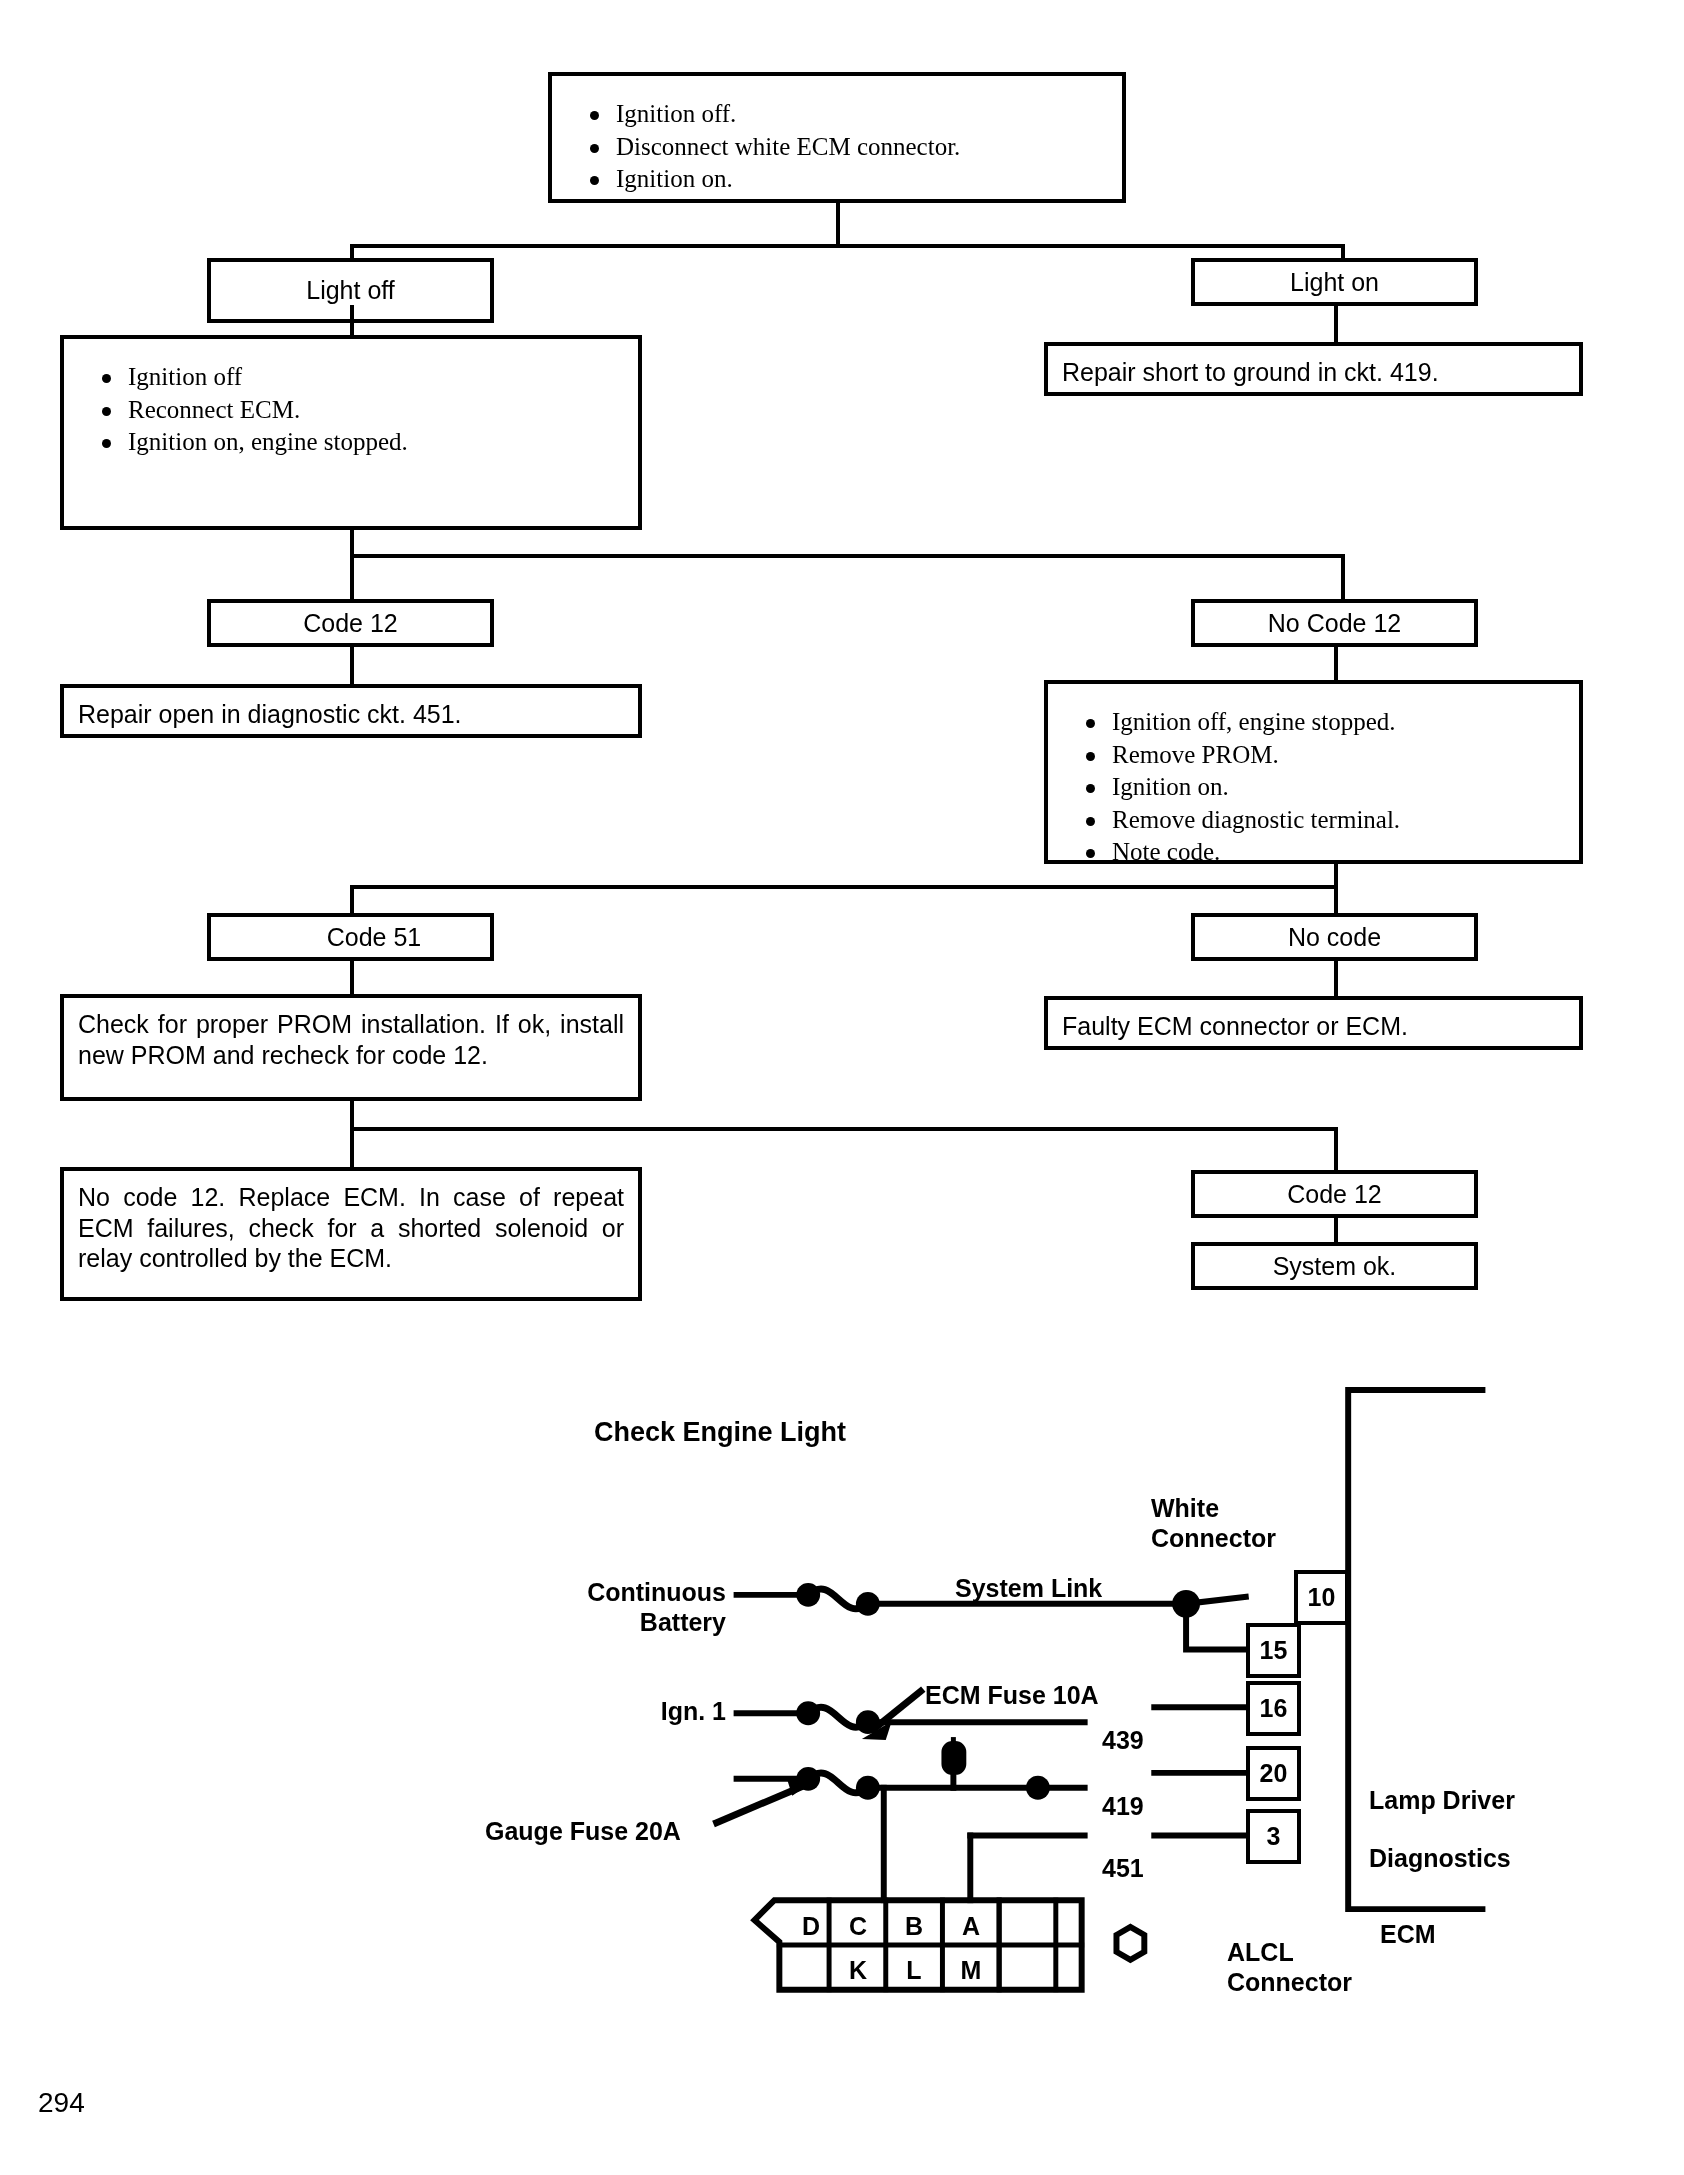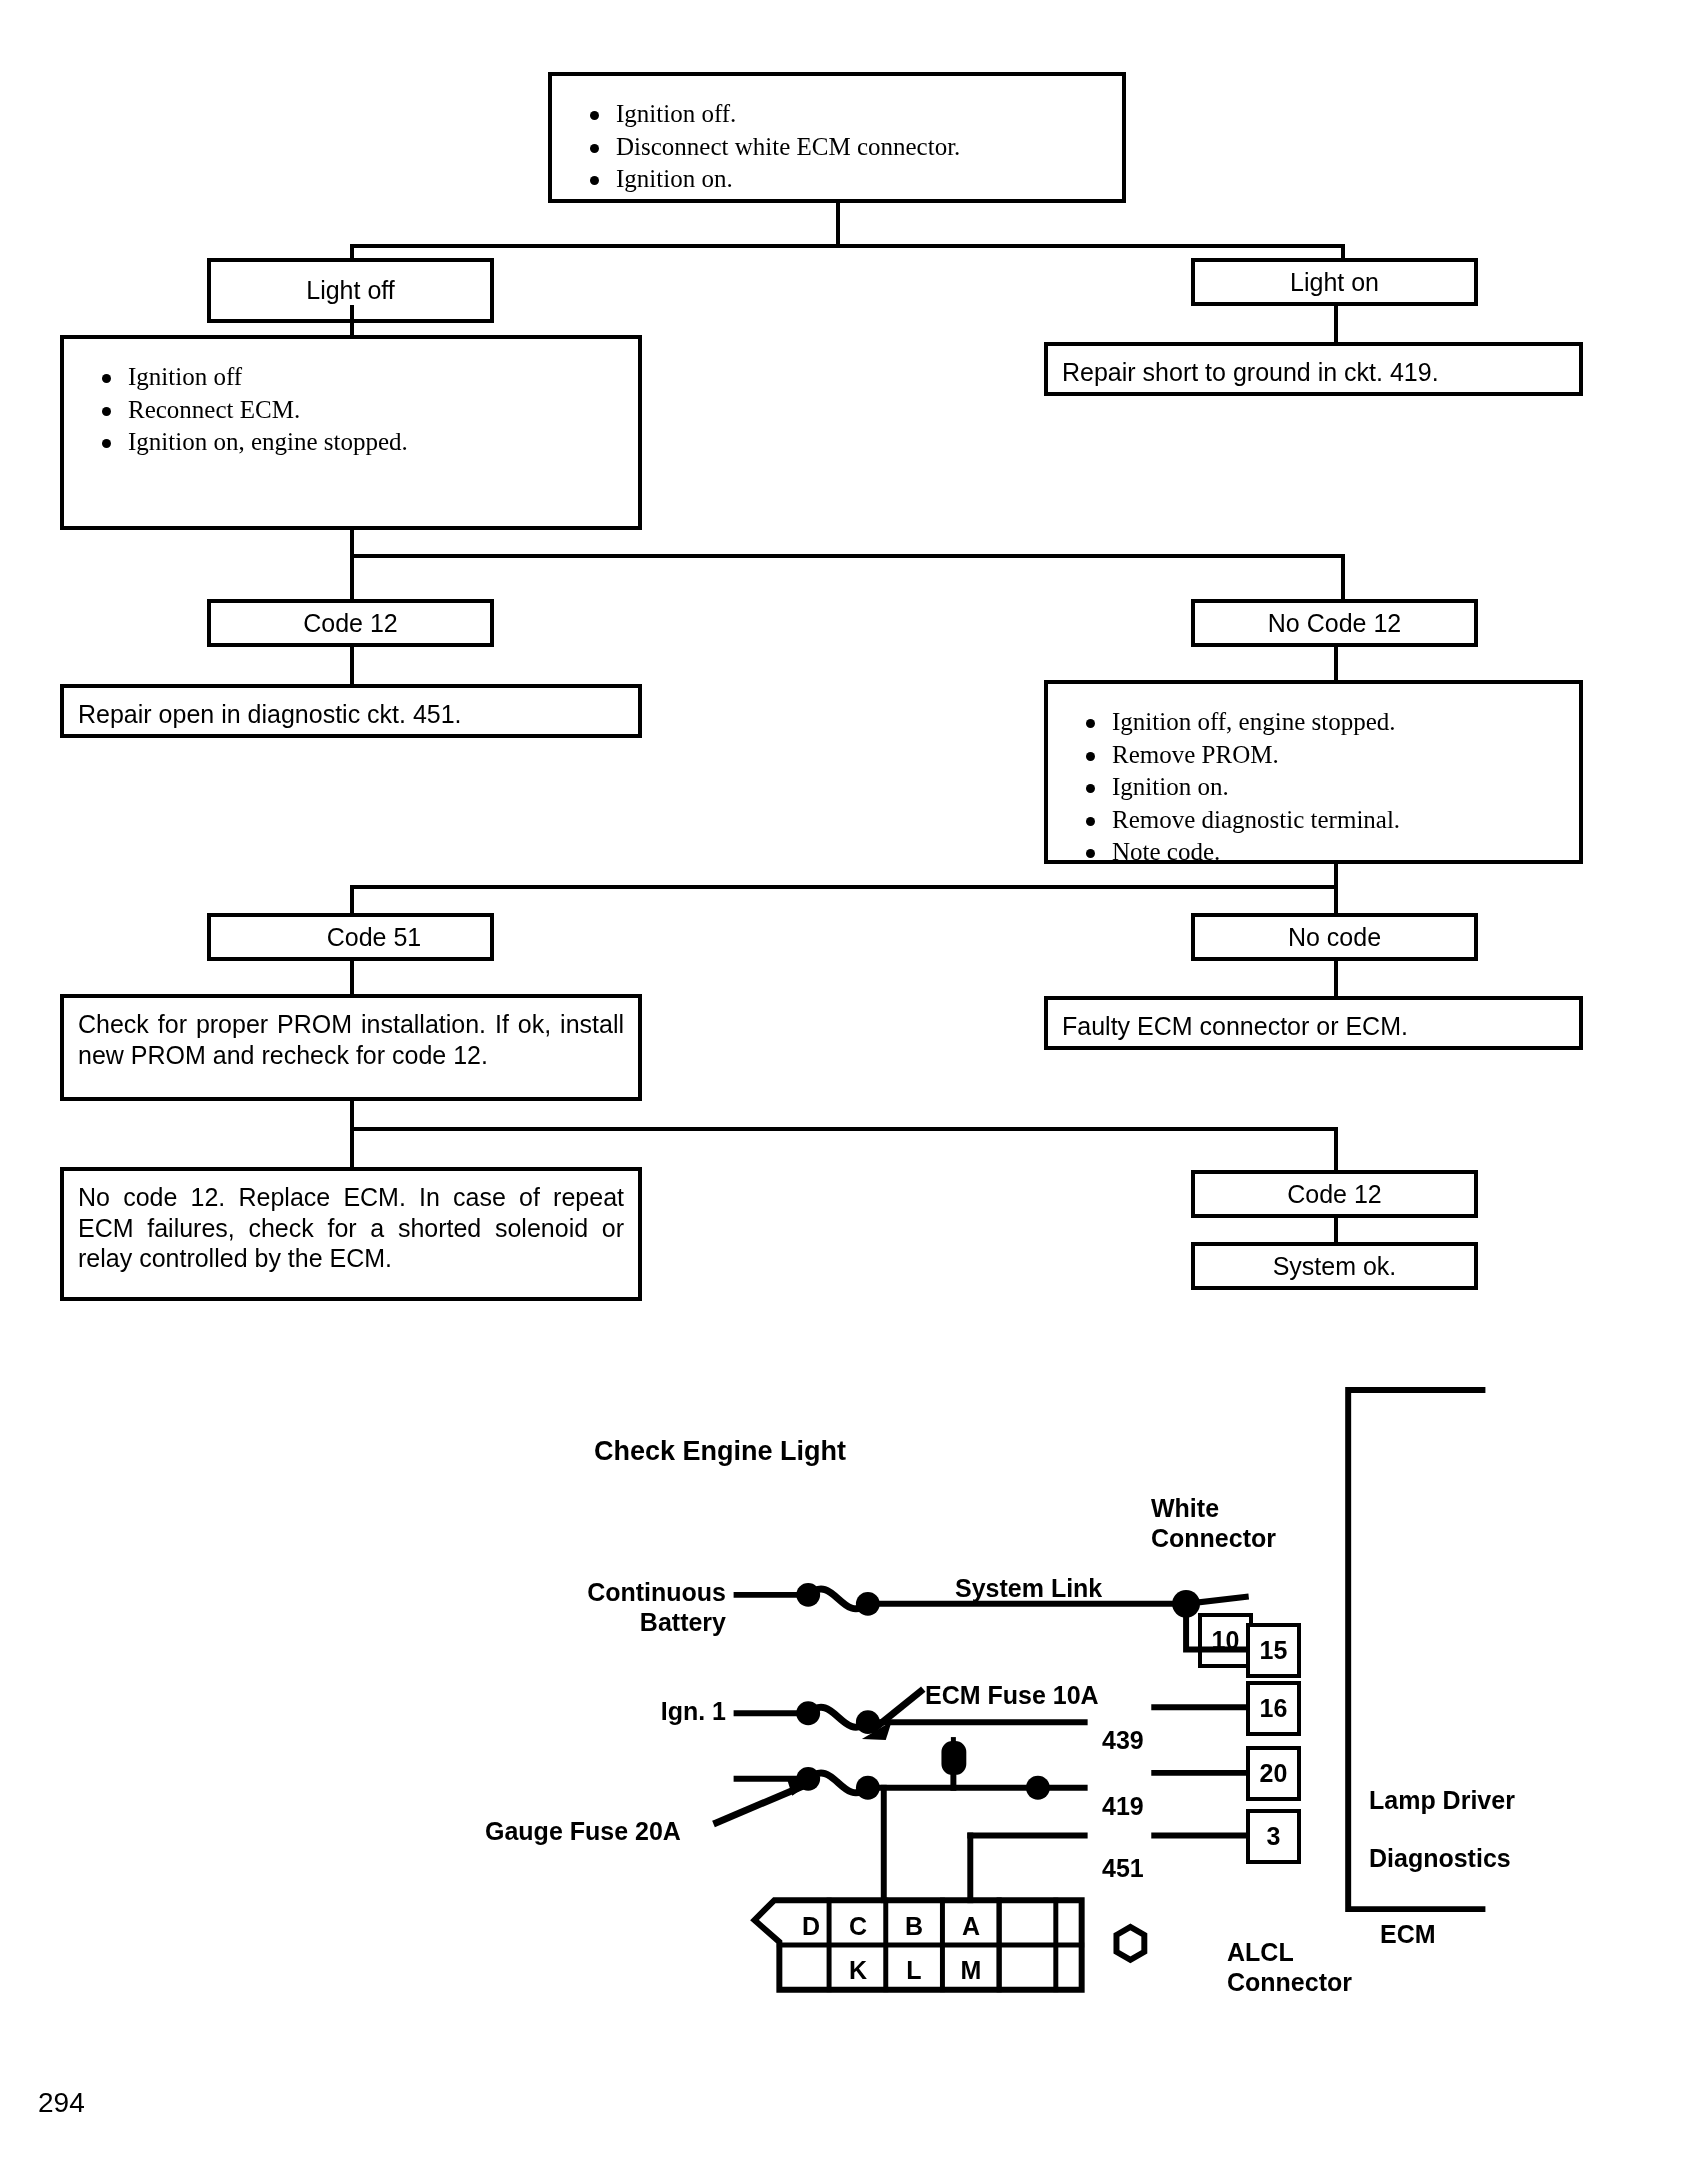--- a/index.html
+++ b/index.html
@@ -216,21 +216,21 @@
   <span>Code 12</span>
 </div>
 <div class="ln lnv" style="left:1334px; top:1218px; height:24px;"></div>
 
 <div class="box center" style="left:1191px; top:1242px; width:287px; height:48px;">
   <span>System ok.</span>
 </div>
 
 <div id="wiring">
 
-  <div class="wlbl" style="left:594px; top:42px; font-size:27px;">Check Engine Light</div>
+  <div class="wlbl" style="left:594px; top:23px; font-size:27px;">Check Engine Light</div>
 
   <div class="wlbl" style="left:1151px; top:100px;">White
 Connector</div>
 
   <div class="wlbl r" style="left:562px; top:184px; width:164px;">Continuous
 Battery</div>
   <div class="wlbl r" style="left:572px; top:303px; width:154px;">Ign. 1</div>
   <div class="wlbl" style="left:485px; top:423px;">Gauge Fuse 20A</div>
 
   <div class="wlbl" style="left:955px; top:180px;">System Link</div>
@@ -240,21 +240,21 @@
   <div class="wlbl" style="left:1102px; top:398px;">419</div>
   <div class="wlbl" style="left:1102px; top:460px;">451</div>
 
   <div class="wlbl" style="left:1369px; top:392px;">Lamp Driver</div>
   <div class="wlbl" style="left:1369px; top:450px;">Diagnostics</div>
   <div class="wlbl" style="left:1380px; top:526px;">ECM</div>
 
   <div class="wlbl" style="left:1227px; top:544px;">ALCL
 Connector</div>
 
-  <div class="pinbox" style="left:1198px; top:177px; width:55px; height:55px;margin-top:43px;">10</div>
+  <div class="pinbox" style="left:1294px; top:177px; width:55px; height:55px;">10</div>
   <div class="pinbox" style="left:1246px; top:230px; width:55px; height:55px;">15</div>
   <div class="pinbox" style="left:1246px; top:288px; width:55px; height:55px;">16</div>
   <div class="pinbox" style="left:1246px; top:353px; width:55px; height:55px;">20</div>
   <div class="pinbox" style="left:1246px; top:416px; width:55px; height:55px;">3</div>
 
   <svg class="wire" width="1685" height="716" viewBox="0 0 1693 720">
     <g stroke="#000" stroke-width="6" fill="none" stroke-linecap="square">
 
       <line x1="740" y1="203" x2="812" y2="203"></line>
 

